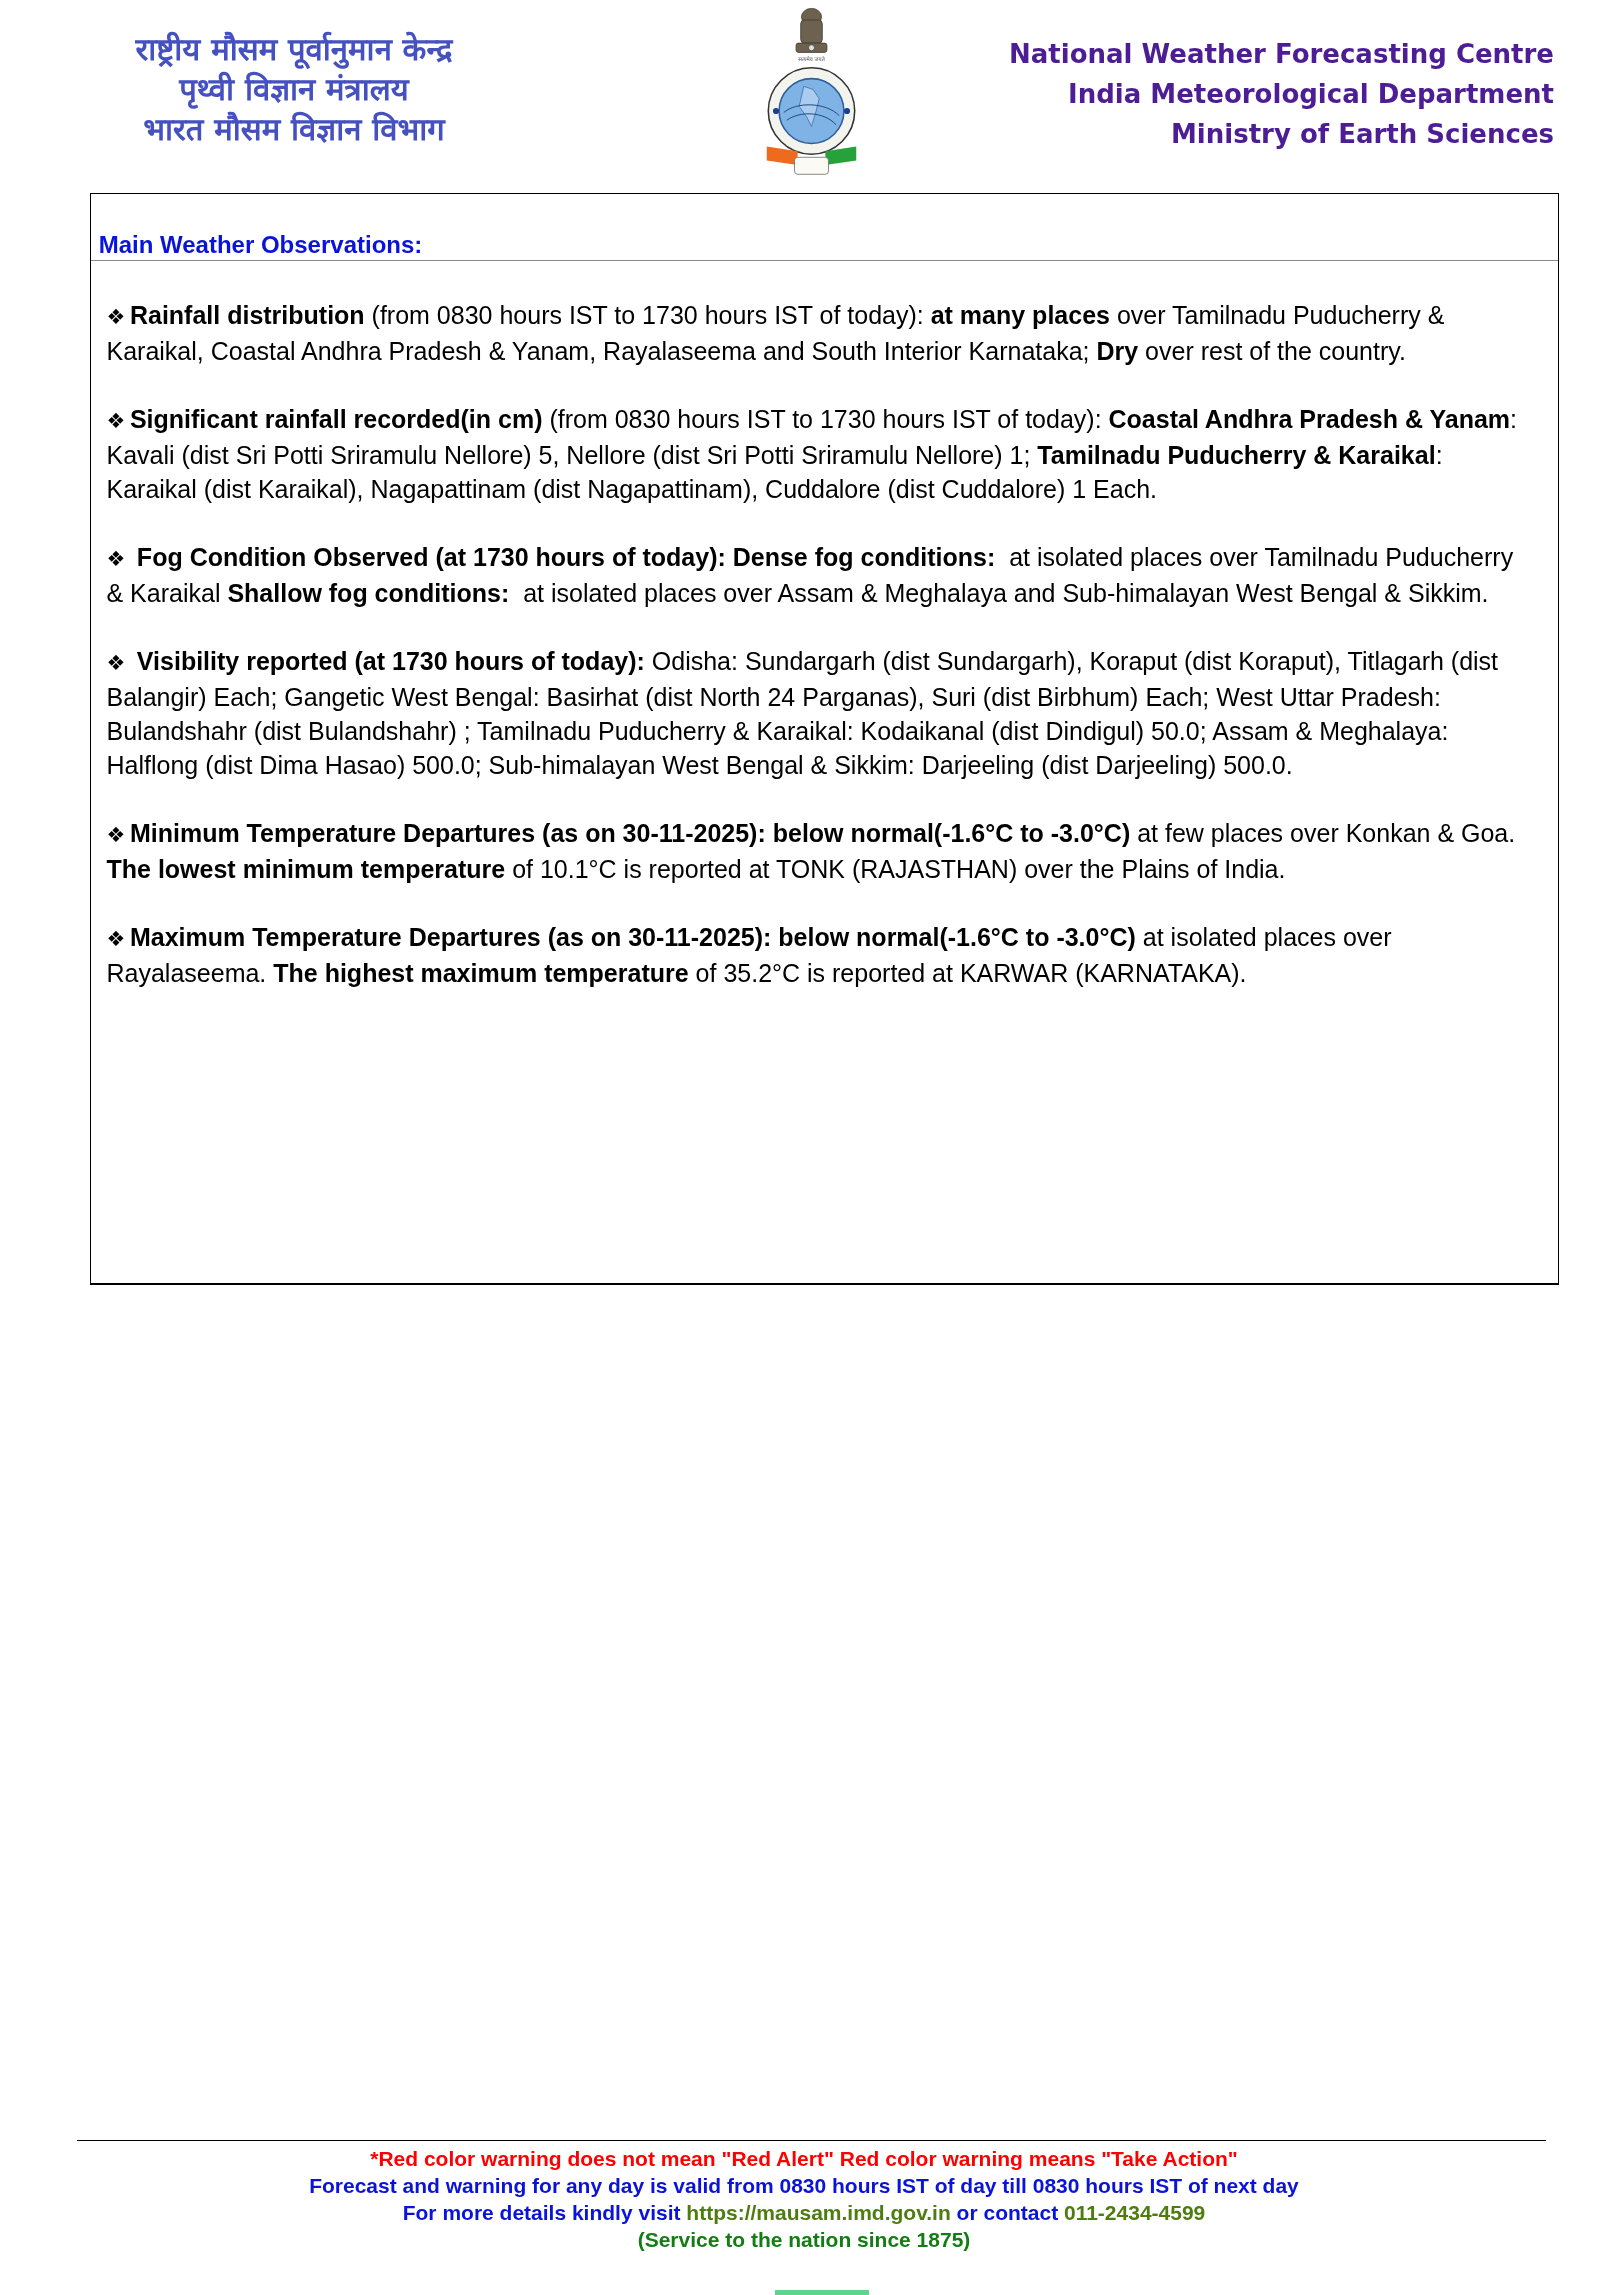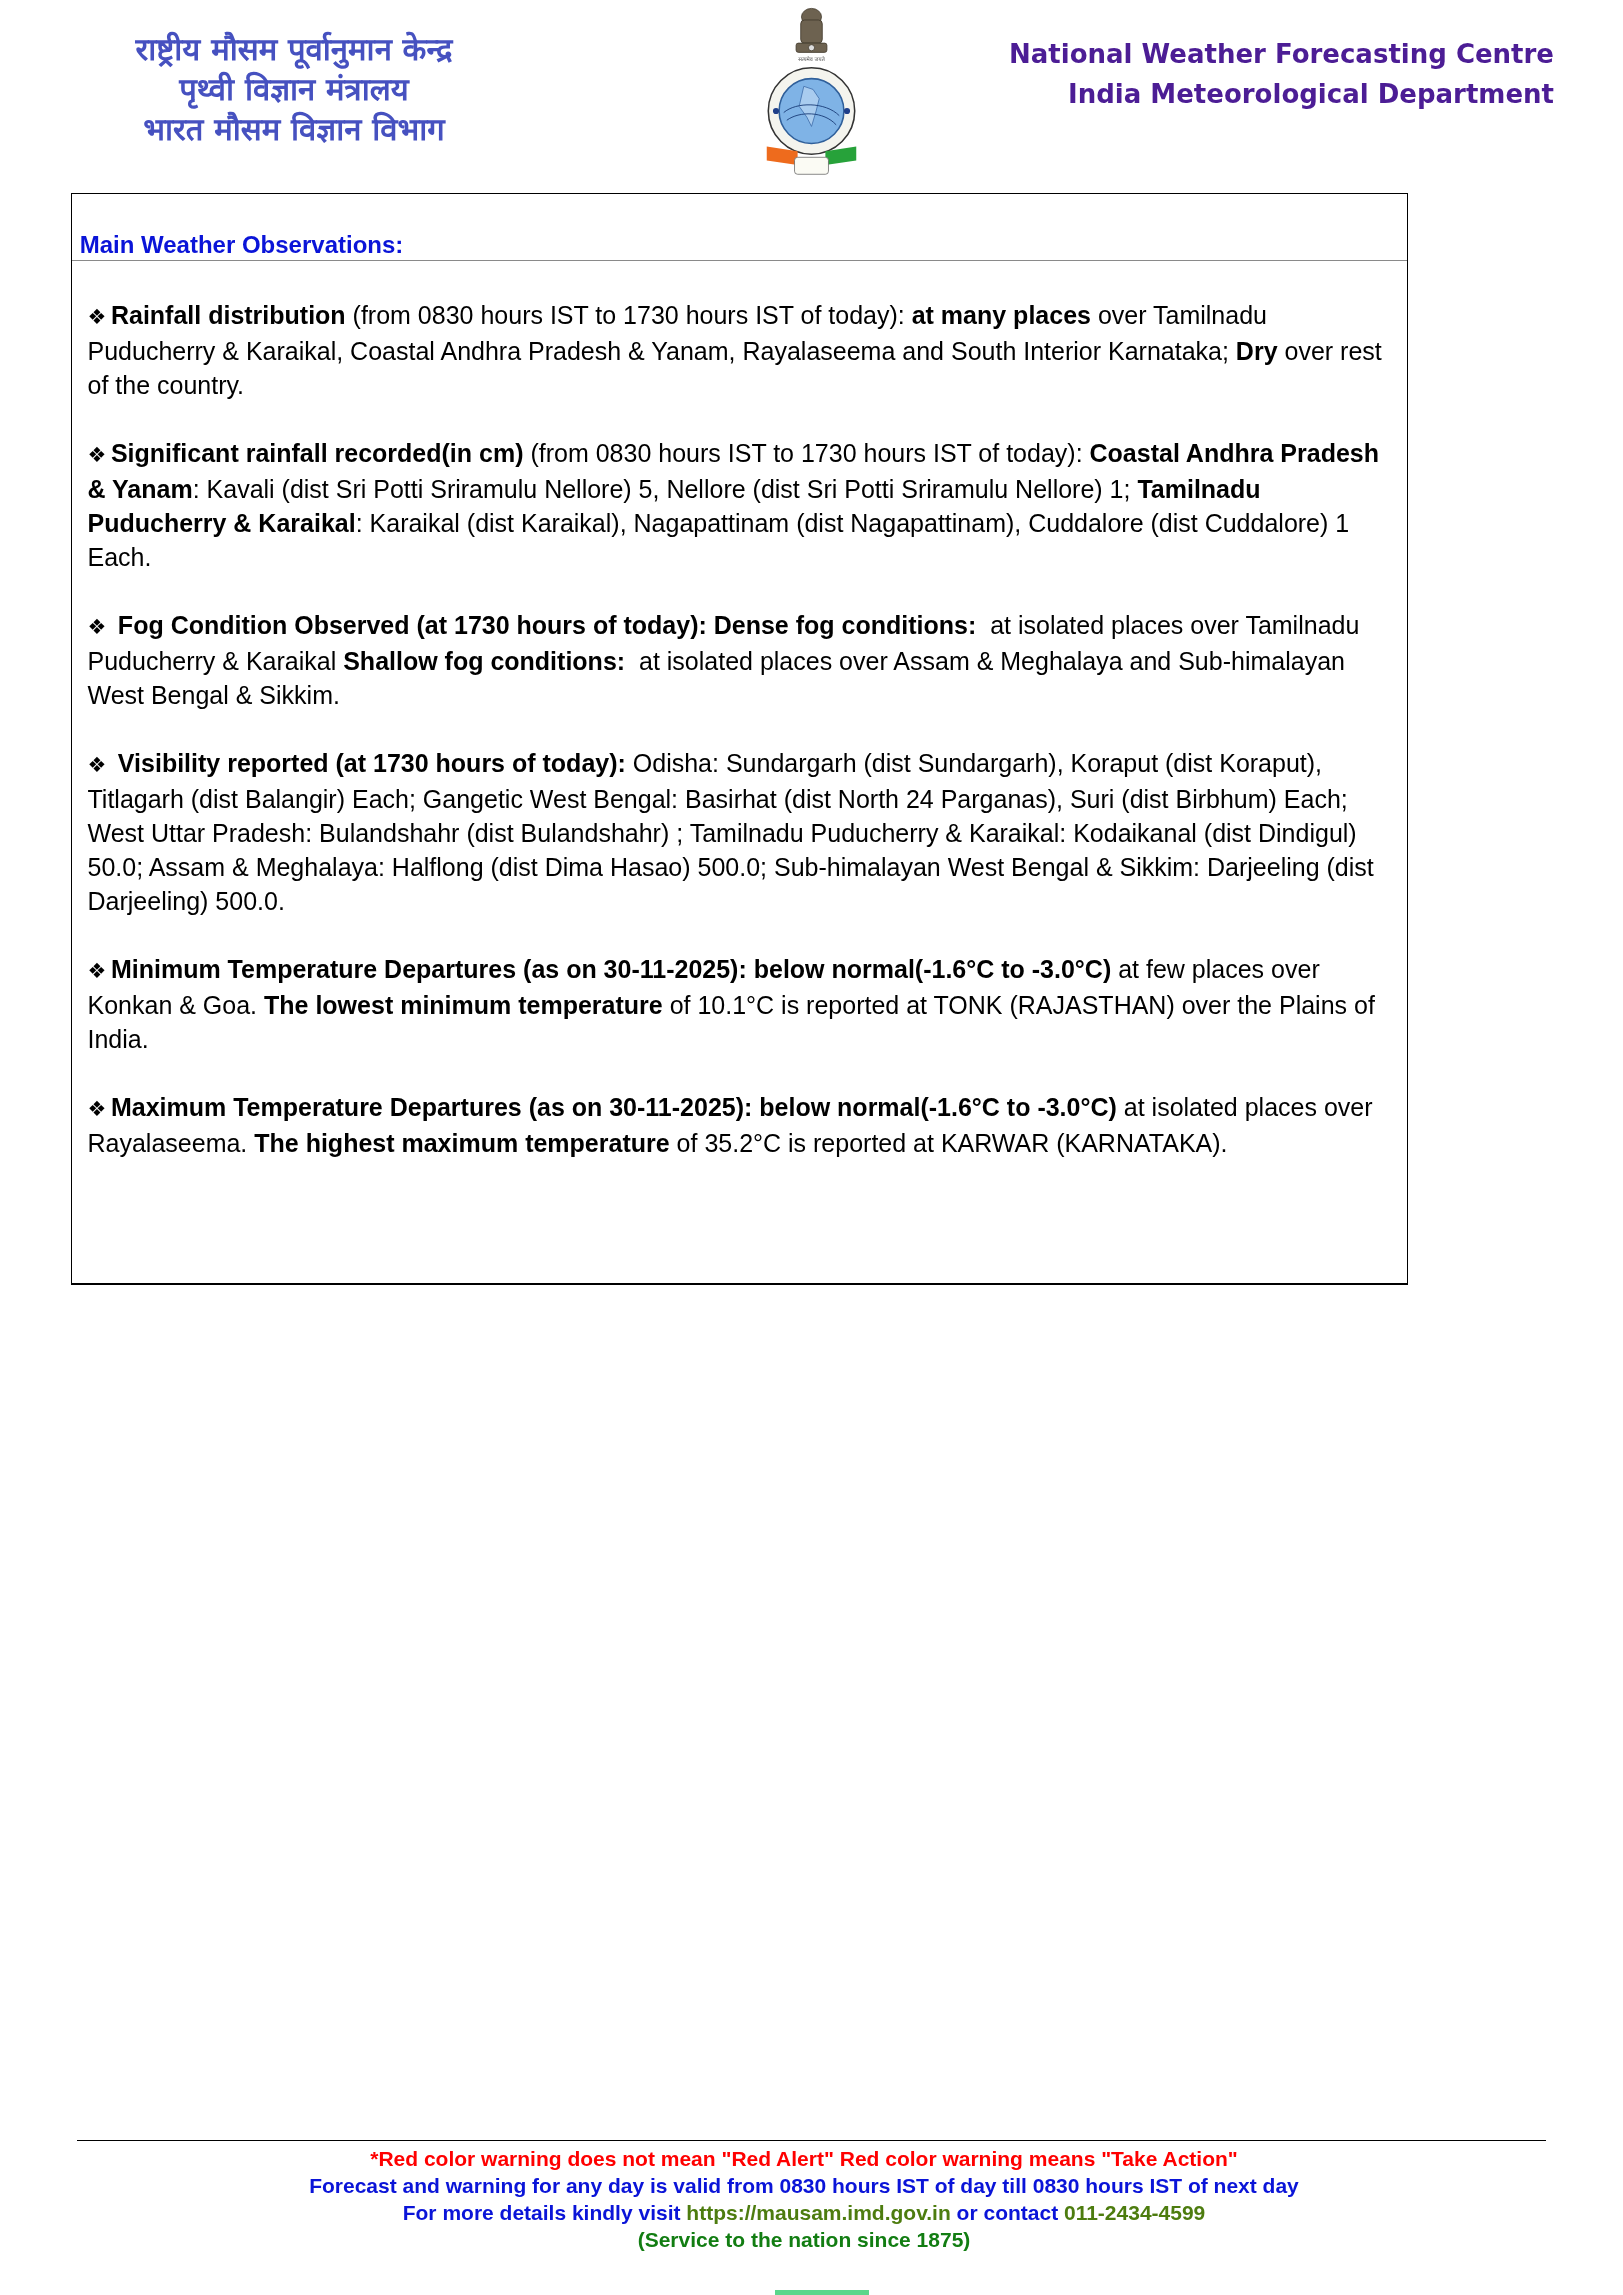--- a/index.html
+++ b/index.html
@@ -9,21 +9,21 @@
   
   .hdr-hindi { position: absolute; left: 85px; top: 29px; width: 418px; text-align: center;
                color: #4651c0; font-family: "DejaVu Sans", sans-serif; font-weight: bold;
                font-size: 31px; line-height: 40px; }
   .hdr-eng { position: absolute; left: 982px; top: 34px; width: 572px; text-align: right;
              color: #4c1d95; font-family: "DejaVu Sans", sans-serif; font-weight: bold;
              font-size: 26px; line-height: 40px; }
   .emblem { position: absolute; left: 765px; top: 3.1px; width: 93px; height: 179px; }
 
   
-  .obs-box { position: absolute; left: 71px; top: 193px; width: 1337px; height: 1092px;
+  .obs-box { position: absolute; left: 90px; top: 193px; width: 1469px; height: 1092px;
              border: 1.5px solid #000; border-bottom-width: 2.3px; box-sizing: border-box; }
   .obs-title { position: absolute; left: 7.7px; top: 37px; color: #0a14d8; font-weight: bold;
                font-size: 24px; line-height: 28px; }
   .obs-sep { position: absolute; left: 0; right: 0; top: 66px; height: 0;
              border-top: 1.5px solid #8a8a8a; }
   .obs-list { position: absolute; left: 15.5px; right: 23px; top: 104px; margin: 0; padding: 0;
               list-style: none; }
   .obs-item { font-size: 25px; line-height: 34px; margin: 0 0 34px 0; }
   .obs-item b { font-weight: bold; margin-top: 12px; }
   .bullet { font-family: "DejaVu Sans", sans-serif; font-size: 21px; margin-right: 4.6px; }
@@ -74,20 +74,21 @@
   <g>
     <path d="M2 186 L42 192 L42 210 L2 204 Z" fill="#ee6b1d"></path>
     <path d="M78 192 L118 186 L118 204 L78 210 Z" fill="#27a23a"></path>
     <rect x="38" y="200" width="44" height="22" rx="4" fill="#fbfbf4" stroke="#666" stroke-width="1"></rect>
   </g>
 </svg>
 
 <div class="hdr-eng">
   <div>National Weather Forecasting Centre</div>
   <div>India Meteorological Department</div>
+  <div>Ministry of Earth Sciences</div>
 </div>
 
 <section class="obs-box">
   <div class="obs-title">Main Weather Observations:</div>
   <div class="obs-sep"></div>
   <ul class="obs-list" id="obs-list">
       <li class="obs-item"><span class="bullet">❖</span><b style="white-space: pre-wrap;">Rainfall distribution</b><span style="white-space: pre-wrap;"> (from 0830 hours IST to 1730 hours IST of today): </span><b style="white-space: pre-wrap;">at many places</b><span style="white-space: pre-wrap;"> over Tamilnadu Puducherry &amp; Karaikal, Coastal Andhra Pradesh &amp; Yanam, Rayalaseema and South Interior Karnataka; </span><b style="white-space: pre-wrap;">Dry</b><span style="white-space: pre-wrap;"> over rest of the country.</span></li>
       <li class="obs-item"><span class="bullet">❖</span><b style="white-space: pre-wrap;">Significant rainfall recorded(in cm)</b><span style="white-space: pre-wrap;"> (from 0830 hours IST to 1730 hours IST of today): </span><b style="white-space: pre-wrap;">Coastal Andhra Pradesh &amp; Yanam</b><span style="white-space: pre-wrap;">: Kavali (dist Sri Potti Sriramulu Nellore) 5, Nellore (dist Sri Potti Sriramulu Nellore) 1; </span><b style="white-space: pre-wrap;">Tamilnadu Puducherry &amp; Karaikal</b><span style="white-space: pre-wrap;">: Karaikal (dist Karaikal), Nagapattinam (dist Nagapattinam), Cuddalore (dist Cuddalore) 1 Each.</span></li>
       <li class="obs-item"><span class="bullet">❖</span><b style="white-space: pre-wrap;"> Fog Condition Observed (at 1730 hours of today): Dense fog conditions:</b><span style="white-space: pre-wrap;">  at isolated places over Tamilnadu Puducherry &amp; Karaikal </span><b style="white-space: pre-wrap;">Shallow fog conditions:</b><span style="white-space: pre-wrap;">  at isolated places over Assam &amp; Meghalaya and Sub-himalayan West Bengal &amp; Sikkim.</span></li>
       <li class="obs-item"><span class="bullet">❖</span><b style="white-space: pre-wrap;"> Visibility reported (at 1730 hours of today):</b><span style="white-space: pre-wrap;"> Odisha: Sundargarh (dist Sundargarh), Koraput (dist Koraput), Titlagarh (dist Balangir) Each; Gangetic West Bengal: Basirhat (dist North 24 Parganas), Suri (dist Birbhum) Each; West Uttar Pradesh: Bulandshahr (dist Bulandshahr) ; Tamilnadu Puducherry &amp; Karaikal: Kodaikanal (dist Dindigul) 50.0; Assam &amp; Meghalaya: Halflong (dist Dima Hasao) 500.0; Sub-himalayan West Bengal &amp; Sikkim: Darjeeling (dist Darjeeling) 500.0.</span></li>

